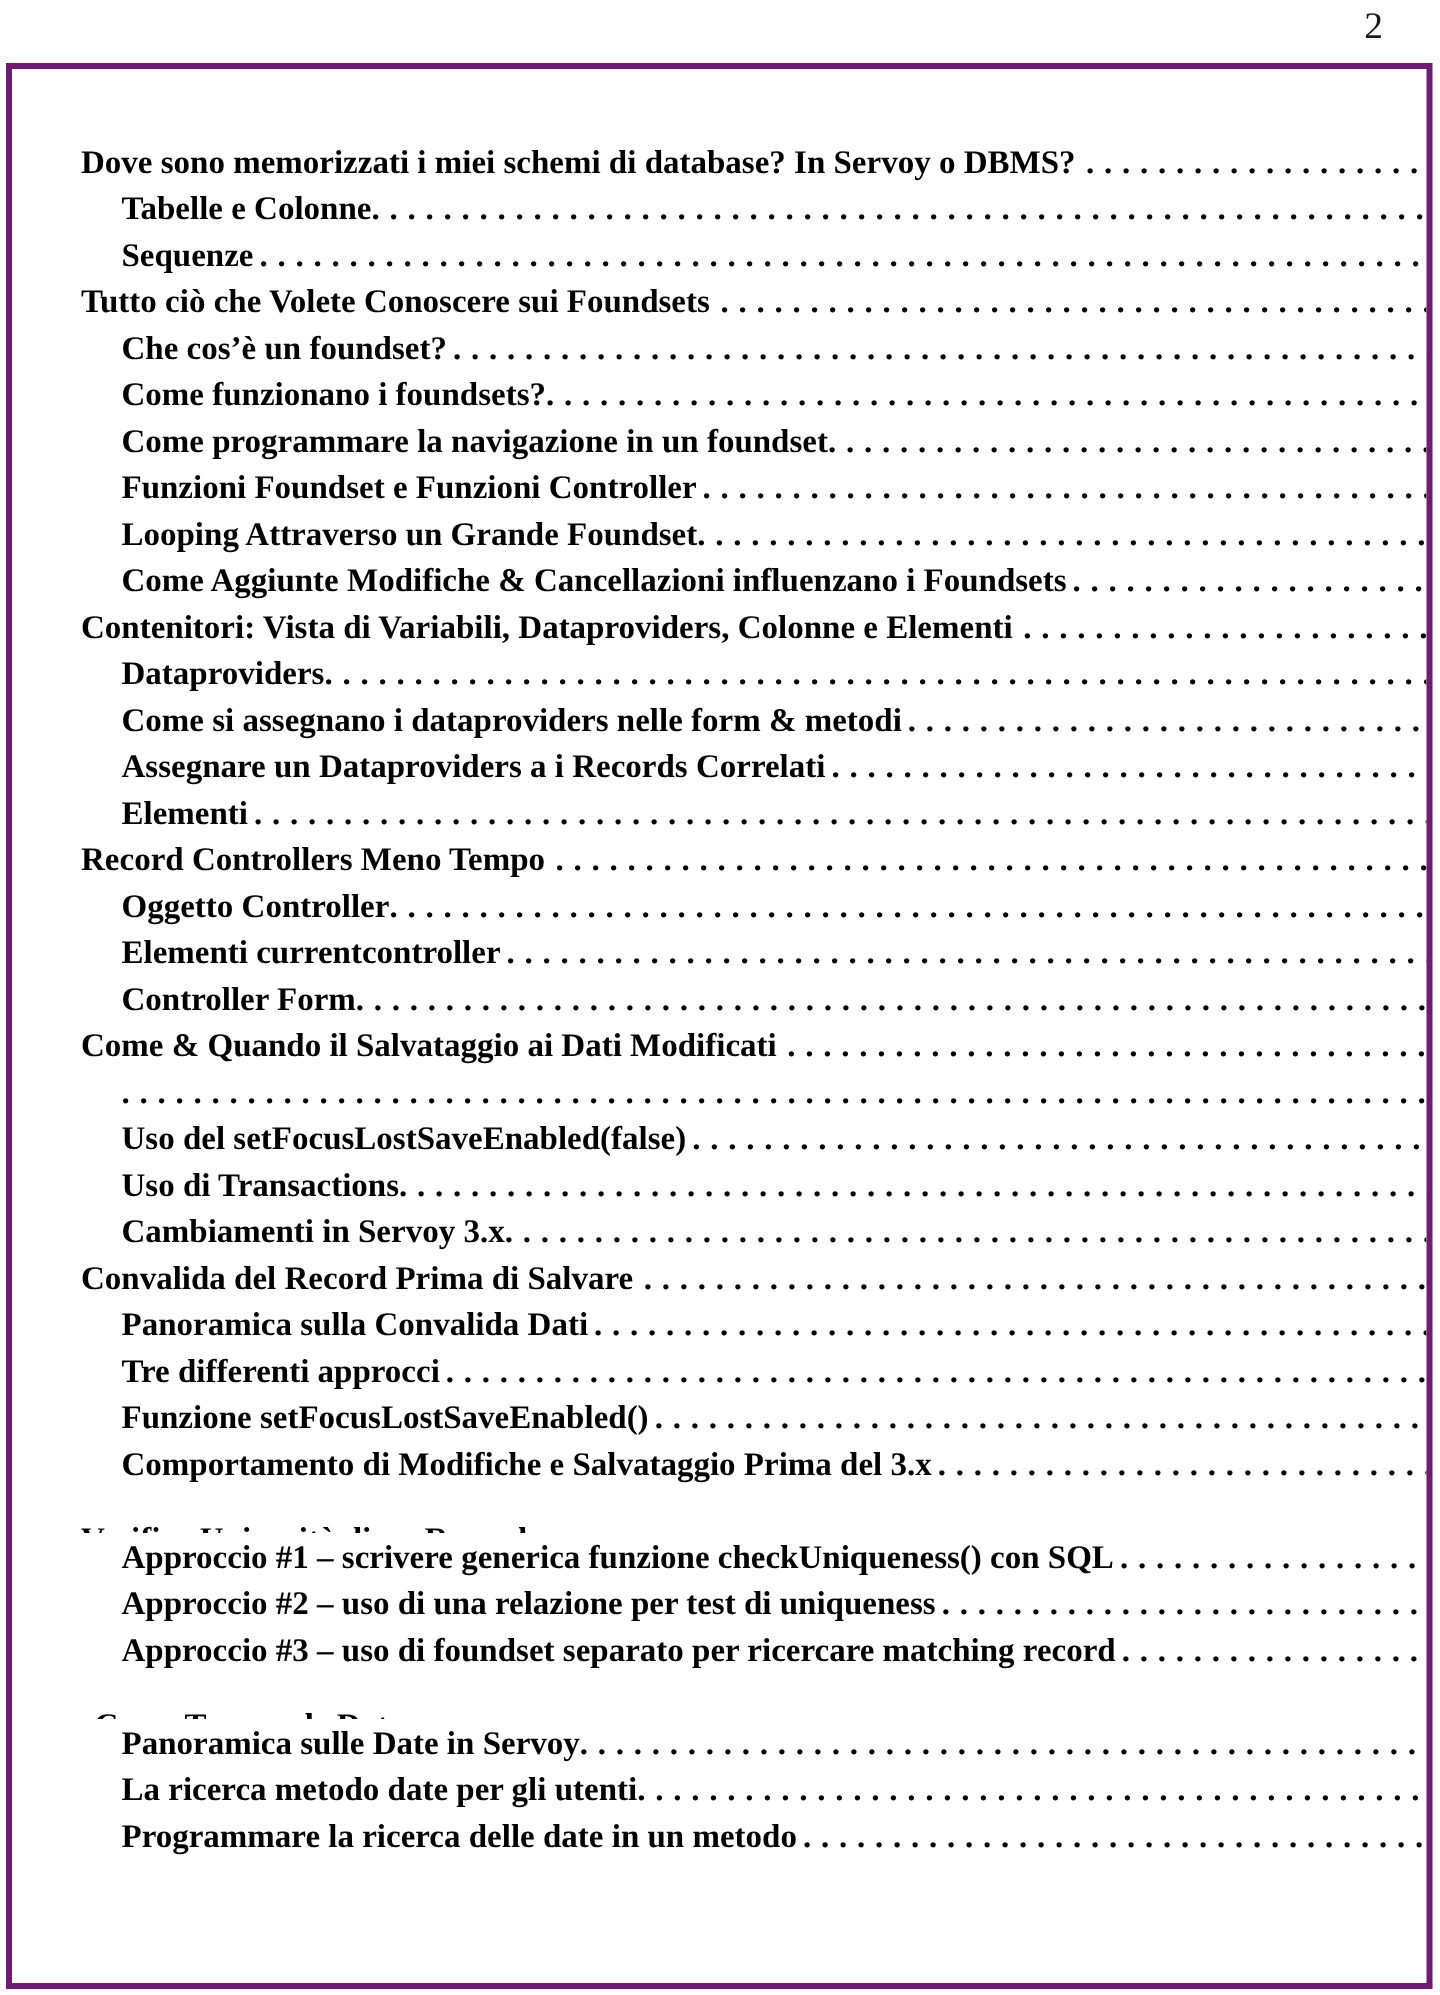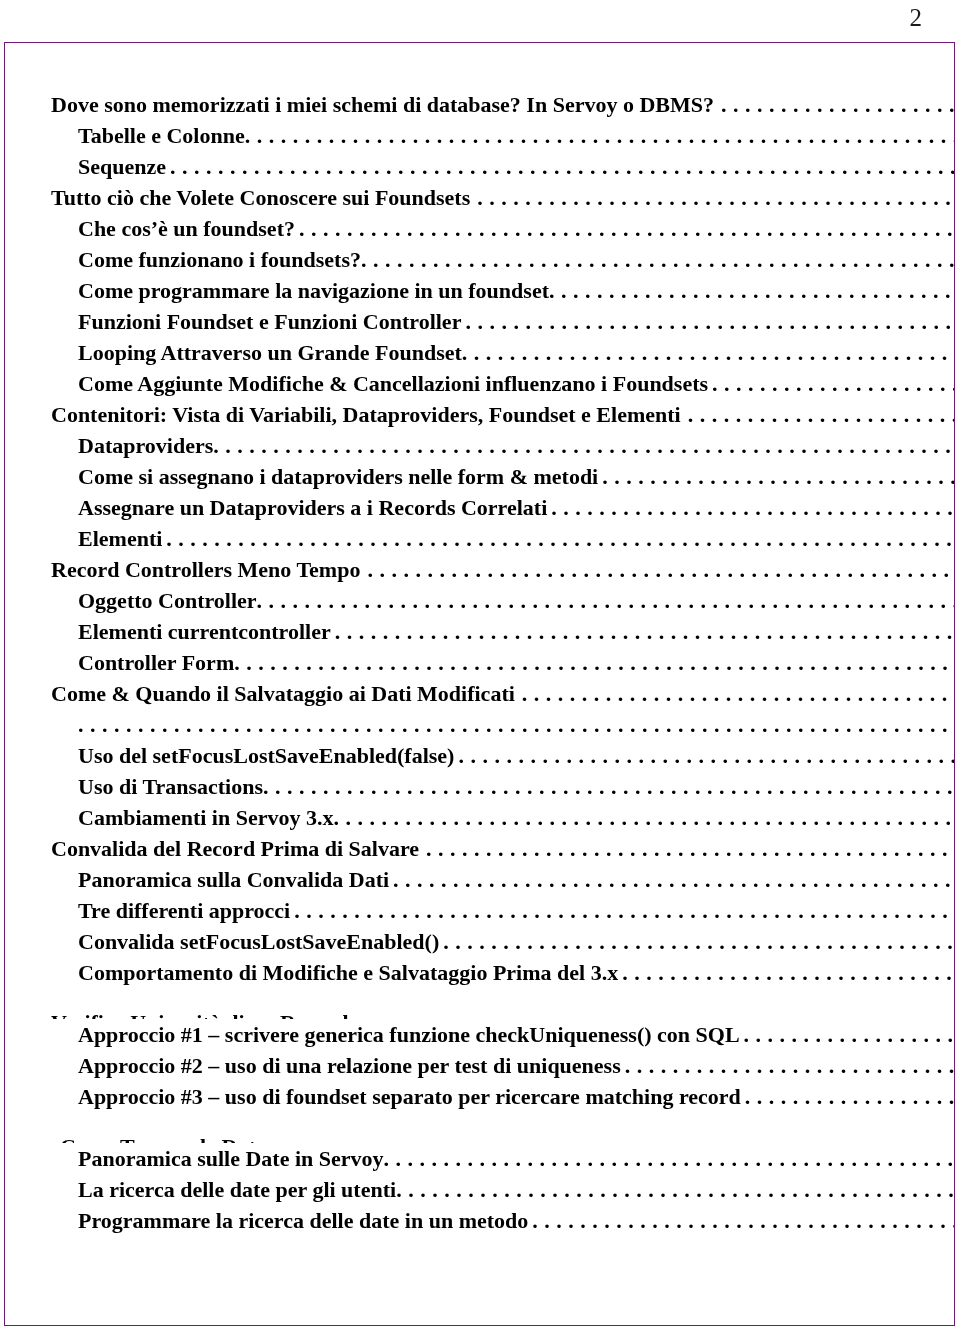--- a/index.html
+++ b/index.html
@@ -34,21 +34,21 @@
     color: #1a1a1a;
   }
 
   
   .page-frame {
     position: absolute;
     left: 4px;
     top: 42px;
     width: 951px;
     height: 1284px;
-    border: 1px solid #701a75;
+    border: 4px solid #701a75;
     box-sizing: border-box;
     overflow: hidden;
   }
 
   
   .toc {
     position: absolute;
     left: 0;
     top: 0;
     width: 100%;
@@ -147,21 +147,21 @@
       </div>
       <div class="toc-entry level-2 tight">
         <span class="entry-text">Looping Attraverso un Grande Foundset</span>
         <span class="leader">. . . . . . . . . . . . . . . . . . . . . . . . . . . . . . . . . . . . . . . . . . . . . . . . . . . . . . . . . . . . . . . . . . . . . . . . . . . . . . . . . . . . . . . . . . . . . . . . . . . . . . . . . . . . . . . . . . . . . . . . . . . . . . . . . . . . . . . . . . . . . . . . . . . . . . . . . . . . . . . </span>
       </div>
       <div class="toc-entry level-2">
         <span class="entry-text">Come Aggiunte Modifiche &amp; Cancellazioni influenzano i Foundsets</span>
         <span class="leader">. . . . . . . . . . . . . . . . . . . . . . . . . . . . . . . . . . . . . . . . . . . . . . . . . . . . . . . . . . . . . . . . . . . . . . . . . . . . . . . . . . . . . . . . . . . . . . . . . . . . . . . . . . . . . . . . . . . . . . . . . . . . . . . . . . . . . . . . . . . . . . . . . . . . . . . . . . . . . . . </span>
       </div>
       <div class="toc-entry level-1">
-        <span class="entry-text">Contenitori: Vista di Variabili, Dataproviders, Foundset e Elementi</span>
+        <span class="entry-text">Contenitori: Vista di Variabili, Dataproviders, Colonne e Elementi</span>
         <span class="leader">. . . . . . . . . . . . . . . . . . . . . . . . . . . . . . . . . . . . . . . . . . . . . . . . . . . . . . . . . . . . . . . . . . . . . . . . . . . . . . . . . . . . . . . . . . . . . . . . . . . . . . . . . . . . . . . . . . . . . . . . . . . . . . . . . . . . . . . . . . . . . . . . . . . . . . . . . . . . . . . </span>
       </div>
       <div class="toc-entry level-2 tight">
         <span class="entry-text">Dataproviders</span>
         <span class="leader">. . . . . . . . . . . . . . . . . . . . . . . . . . . . . . . . . . . . . . . . . . . . . . . . . . . . . . . . . . . . . . . . . . . . . . . . . . . . . . . . . . . . . . . . . . . . . . . . . . . . . . . . . . . . . . . . . . . . . . . . . . . . . . . . . . . . . . . . . . . . . . . . . . . . . . . . . . . . . . . </span>
       </div>
       <div class="toc-entry level-2">
         <span class="entry-text">Come si assegnano i dataproviders nelle form &amp; metodi</span>
         <span class="leader">. . . . . . . . . . . . . . . . . . . . . . . . . . . . . . . . . . . . . . . . . . . . . . . . . . . . . . . . . . . . . . . . . . . . . . . . . . . . . . . . . . . . . . . . . . . . . . . . . . . . . . . . . . . . . . . . . . . . . . . . . . . . . . . . . . . . . . . . . . . . . . . . . . . . . . . . . . . . . . . </span>
       </div>
@@ -214,21 +214,21 @@
       </div>
       <div class="toc-entry level-2">
         <span class="entry-text">Panoramica sulla Convalida Dati</span>
         <span class="leader">. . . . . . . . . . . . . . . . . . . . . . . . . . . . . . . . . . . . . . . . . . . . . . . . . . . . . . . . . . . . . . . . . . . . . . . . . . . . . . . . . . . . . . . . . . . . . . . . . . . . . . . . . . . . . . . . . . . . . . . . . . . . . . . . . . . . . . . . . . . . . . . . . . . . . . . . . . . . . . . </span>
       </div>
       <div class="toc-entry level-2">
         <span class="entry-text">Tre differenti approcci</span>
         <span class="leader">. . . . . . . . . . . . . . . . . . . . . . . . . . . . . . . . . . . . . . . . . . . . . . . . . . . . . . . . . . . . . . . . . . . . . . . . . . . . . . . . . . . . . . . . . . . . . . . . . . . . . . . . . . . . . . . . . . . . . . . . . . . . . . . . . . . . . . . . . . . . . . . . . . . . . . . . . . . . . . . </span>
       </div>
       <div class="toc-entry level-2">
-        <span class="entry-text">Convalida setFocusLostSaveEnabled()</span>
+        <span class="entry-text">Funzione setFocusLostSaveEnabled()</span>
         <span class="leader">. . . . . . . . . . . . . . . . . . . . . . . . . . . . . . . . . . . . . . . . . . . . . . . . . . . . . . . . . . . . . . . . . . . . . . . . . . . . . . . . . . . . . . . . . . . . . . . . . . . . . . . . . . . . . . . . . . . . . . . . . . . . . . . . . . . . . . . . . . . . . . . . . . . . . . . . . . . . . . . </span>
       </div>
       <div class="toc-entry level-2">
         <span class="entry-text">Comportamento di Modifiche e Salvataggio Prima del 3.x</span>
         <span class="leader">. . . . . . . . . . . . . . . . . . . . . . . . . . . . . . . . . . . . . . . . . . . . . . . . . . . . . . . . . . . . . . . . . . . . . . . . . . . . . . . . . . . . . . . . . . . . . . . . . . . . . . . . . . . . . . . . . . . . . . . . . . . . . . . . . . . . . . . . . . . . . . . . . . . . . . . . . . . . . . . </span>
       </div>
       <div class="toc-entry level-1 tight">
         <span class="entry-text">Verifica Univocità di un Record</span>
         <span class="leader">. . . . . . . . . . . . . . . . . . . . . . . . . . . . . . . . . . . . . . . . . . . . . . . . . . . . . . . . . . . . . . . . . . . . . . . . . . . . . . . . . . . . . . . . . . . . . . . . . . . . . . . . . . . . . . . . . . . . . . . . . . . . . . . . . . . . . . . . . . . . . . . . . . . . . . . . . . . . . . . </span>
       </div>
@@ -246,21 +246,21 @@
       </div>
       <div class="toc-entry level-1 tight indent-extra">
         <span class="entry-text">Come Trovare le Date</span>
         <span class="leader">. . . . . . . . . . . . . . . . . . . . . . . . . . . . . . . . . . . . . . . . . . . . . . . . . . . . . . . . . . . . . . . . . . . . . . . . . . . . . . . . . . . . . . . . . . . . . . . . . . . . . . . . . . . . . . . . . . . . . . . . . . . . . . . . . . . . . . . . . . . . . . . . . . . . . . . . . . . . . . . </span>
       </div>
       <div class="toc-entry level-2 tight">
         <span class="entry-text">Panoramica sulle Date in Servoy</span>
         <span class="leader">. . . . . . . . . . . . . . . . . . . . . . . . . . . . . . . . . . . . . . . . . . . . . . . . . . . . . . . . . . . . . . . . . . . . . . . . . . . . . . . . . . . . . . . . . . . . . . . . . . . . . . . . . . . . . . . . . . . . . . . . . . . . . . . . . . . . . . . . . . . . . . . . . . . . . . . . . . . . . . . </span>
       </div>
       <div class="toc-entry level-2 tight">
-        <span class="entry-text">La ricerca delle date per gli utenti</span>
+        <span class="entry-text">La ricerca metodo date per gli utenti</span>
         <span class="leader">. . . . . . . . . . . . . . . . . . . . . . . . . . . . . . . . . . . . . . . . . . . . . . . . . . . . . . . . . . . . . . . . . . . . . . . . . . . . . . . . . . . . . . . . . . . . . . . . . . . . . . . . . . . . . . . . . . . . . . . . . . . . . . . . . . . . . . . . . . . . . . . . . . . . . . . . . . . . . . . </span>
       </div>
       <div class="toc-entry level-2">
         <span class="entry-text">Programmare la ricerca delle date in un metodo</span>
         <span class="leader">. . . . . . . . . . . . . . . . . . . . . . . . . . . . . . . . . . . . . . . . . . . . . . . . . . . . . . . . . . . . . . . . . . . . . . . . . . . . . . . . . . . . . . . . . . . . . . . . . . . . . . . . . . . . . . . . . . . . . . . . . . . . . . . . . . . . . . . . . . . . . . . . . . . . . . . . . . . . . . . </span>
       </div>
     </div>
 </div>
 
 </body></html>

